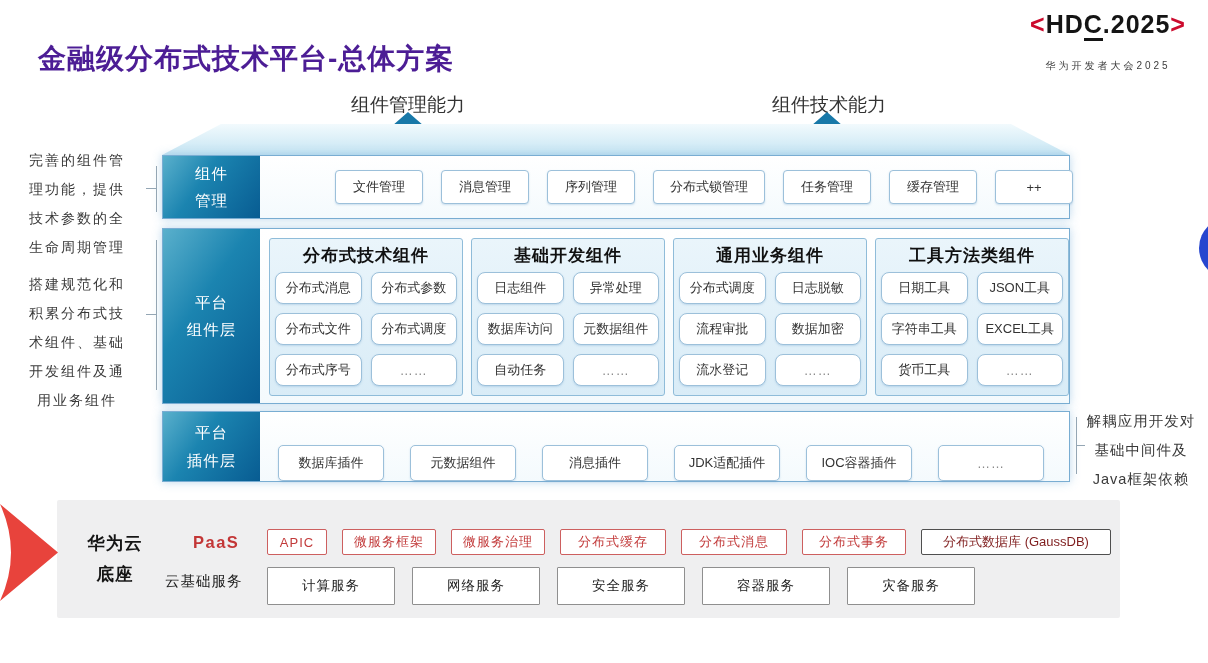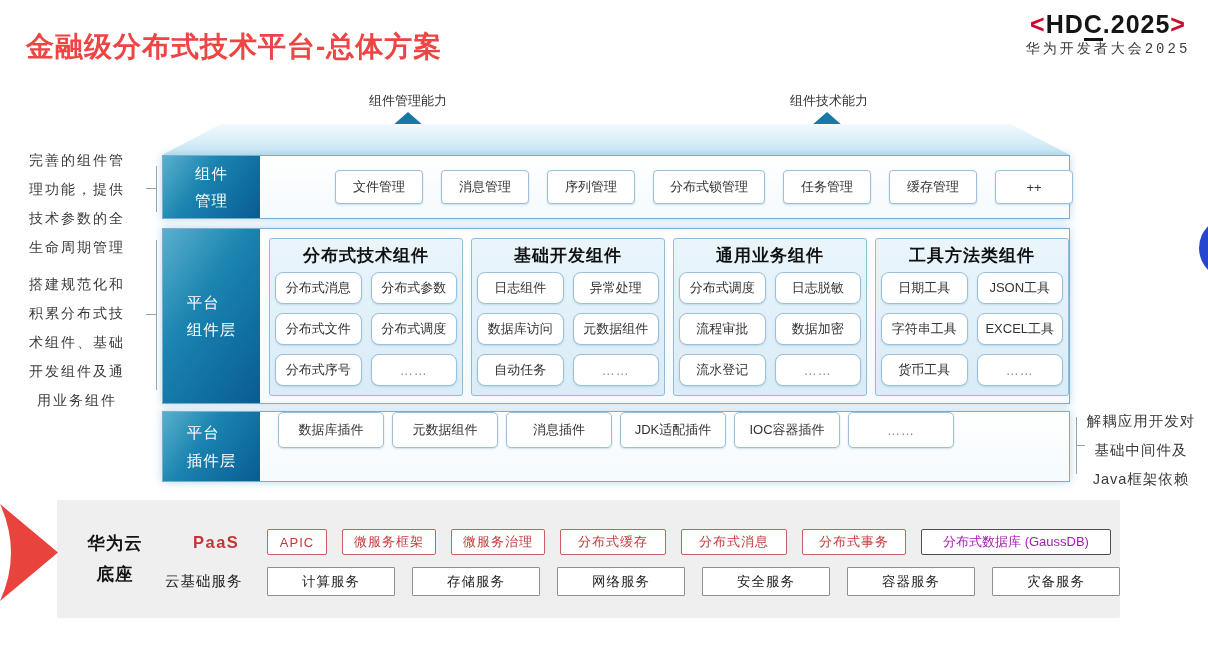--- a/index.html
+++ b/index.html
@@ -2,30 +2,30 @@
 <html><head>
 <meta charset="utf-8">
 <style>
   html,body{margin:0;padding:0;background:#fff;}
   #stage{
     position:relative;width:1208px;height:663px;overflow:hidden;background:#fff;
     font-family:"Liberation Sans","DejaVu Sans",sans-serif;
   }
   
   #page-title{
-    position:absolute;left:22px;top:24px;margin:4px;
-    font-size:28px;font-weight:bold;color:#ef4444;letter-spacing:1px;
+    position:absolute;left:22px;top:24px;margin:16px;
+    font-size:28px;font-weight:bold;color:#4c1d95;letter-spacing:1px;
   }
   #hdc-logo{position:absolute;left:1008px;top:10px;width:200px;text-align:center;}
   .logo-line{font-size:25px;font-weight:bold;color:#141414;letter-spacing:1px;white-space:nowrap;}
   .logo-bracket{color:#cc0a2d;font-weight:bold;}
   .logo-c{border-bottom:3px solid #141414;padding-bottom:0px;}
-  #logo-subtitle{margin-top:1px;font-size:14px;letter-spacing:3px;color:#3c3c3c;white-space:nowrap;font-family:Liberation Mono, monospace;}
-  
-  .cap-label{position:absolute;top:92px;width:140px;text-align:center;font-size:13px;color:#333;}
+  #logo-subtitle{margin-top:20px;font-size:10px;letter-spacing:3px;color:#3c3c3c;white-space:nowrap;}
+  
+  .cap-label{position:absolute;top:92px;width:140px;text-align:center;font-size:19px;color:#333;}
   .cap-arrow{
     position:absolute;top:112px;width:44px;height:46px;background:#1878a8;
     clip-path:polygon(50% 0,100% 42%,71% 42%,71% 100%,29% 100%,29% 42%,0 42%);
   }
   #roof-band{
     position:absolute;left:162px;top:124px;width:908px;height:31px;
     background:linear-gradient(180deg,#f2fafd 0%,#c6e5f3 100%);
     clip-path:polygon(6.5% 0,93.5% 0,100% 100%,0 100%);
   }
   
@@ -34,42 +34,42 @@
     background:linear-gradient(180deg,#ffffff,#f4fafd);
     border:1px solid #79add2;box-shadow:0 0 9px rgba(110,170,215,.45);
     box-sizing:border-box;
   }
   #row-mgmt{top:155px;height:64px;}
   #row-comp{top:228px;height:176px;}
   #row-plug{top:411px;height:71px;}
   .row-label{
     position:absolute;left:0;top:0;bottom:0;width:97px;
     background:linear-gradient(125deg,#5ab0cc 0%,#1b84b0 40%,#085c92 100%);
-    color:#fff;display:flex;align-items:center;justify-content:center;text-align:left;
+    color:#fff;display:flex;align-items:center;justify-content:center;text-align:center;
     font-size:15.5px;line-height:1.75;white-space:pre-line;letter-spacing:1px;
   }
   .box{
     border:1px solid #9cc0da;background:#fff;border-radius:4px;box-sizing:border-box;
     display:flex;align-items:center;justify-content:center;
     font-size:13px;color:#333;box-shadow:0 1px 2px rgba(120,170,210,.35);white-space:nowrap;
   }
   .dots{color:#8a8a8a;letter-spacing:1px;}
   #mgmt-items{position:absolute;left:132px;top:0;bottom:0;display:flex;align-items:center;gap:18px;padding-left:40px;}
   .mgmt-box{height:34px;}
   .w88{width:88px}.w112{width:112px}.w78{width:78px}
   #comp-groups{position:absolute;left:106px;top:9px;display:flex;gap:8px;}
   .group{
     width:194px;height:158px;box-sizing:border-box;border:1px solid #8fbcd9;border-radius:3px;
     background:linear-gradient(180deg,#eaf5fb 0%,#d9ecf7 100%);
   }
   .group-title{height:32px;display:flex;align-items:center;justify-content:center;
     font-weight:bold;font-size:17px;color:#101010;letter-spacing:1px;}
   .group-grid{display:grid;grid-template-columns:1fr 1fr;gap:9px;padding:1px 5px 6px;}
   .group-grid .box{height:32px;border-radius:8px;}
-  #plug-items{position:absolute;left:115px;top:0;bottom:0;display:flex;align-items:flex-start;gap:8px;}
+  #plug-items{position:absolute;left:115px;top:0;bottom:0;display:flex;align-items:flex-end;gap:26px;}
   .plug-box{width:106px;height:36px;border-radius:5px;}
   
   .note{position:absolute;text-align:center;color:#3a3a3a;font-size:14px;line-height:29px;letter-spacing:2px;}
   #note-left-top{left:22px;top:146px;width:110px;}
   #note-left-bottom{left:22px;top:270px;width:110px;}
   #note-right{left:1082px;top:407px;width:118px;font-size:14.5px;letter-spacing:1px;}
   .vline{position:absolute;width:1px;background:#94a6b4;}
   .tick{position:absolute;height:1px;background:#94a6b4;}
   
   #foundation{
@@ -84,23 +84,23 @@
   #paas-label{position:absolute;left:136px;top:33px;width:62px;font-size:16.5px;font-weight:bold;color:#c33636;letter-spacing:1.5px;}
   #cloud-label{position:absolute;left:108px;top:72px;width:92px;font-size:14.5px;color:#1c1c1c;letter-spacing:1px;}
   .fd-row{position:absolute;left:210px;display:flex;gap:15px;}
   #paas-row{top:29px;}
   #iaas-row{top:67px;gap:17px;}
   .paas-box{
     height:26px;border:1px solid #cd5f5f;color:#c23a3a;background:#fff;border-radius:2px;
     display:flex;align-items:center;justify-content:center;font-size:13px;box-sizing:border-box;white-space:nowrap;letter-spacing:1px;
   }
   .pw60{width:60px}.pw94{width:94px}.pw104{width:104px}.pw106{width:106px}
-  .gauss-box{width:190px;border:1px solid #4f4f4f;color:#a21caf;letter-spacing:0;}
+  .gauss-box{width:190px;border:1px solid #4f4f4f;color:#7f1d1d;letter-spacing:0;}
   .iaas-box{
-    width:128px;height:29px;border:1px solid #8f8f8f;color:#1d1d1d;background:#fff;border-radius:1px;
+    width:128px;height:38px;border:1px solid #8f8f8f;color:#1d1d1d;background:#fff;border-radius:1px;
     display:flex;align-items:center;justify-content:center;font-size:13.5px;box-sizing:border-box;letter-spacing:1px;
   }
   
   #red-arrow{position:absolute;left:0;top:504px;}
   #blue-circle{position:absolute;left:1199px;top:215px;width:72px;height:66px;border-radius:50%;background:#2746cf;}
 </style>
 </head>
 <body>
 
 <div id="stage">
@@ -223,21 +223,20 @@
       <div class="paas-box pw94">微服务框架</div>
       <div class="paas-box pw94">微服务治理</div>
       <div class="paas-box pw106">分布式缓存</div>
       <div class="paas-box pw106">分布式消息</div>
       <div class="paas-box pw104">分布式事务</div>
       <div class="paas-box gauss-box">分布式数据库 (GaussDB)</div>
     </div>
 
     <div class="fd-row" id="iaas-row">
       <div class="iaas-box">计算服务</div>
-      <div class="iaas-box">存储服务</div>
       <div class="iaas-box">网络服务</div>
       <div class="iaas-box">安全服务</div>
       <div class="iaas-box">容器服务</div>
       <div class="iaas-box">灾备服务</div>
     </div>
   </div>
 
   <svg id="red-arrow" width="58" height="97" viewBox="0 0 58 97">
     <path d="M0 0 L58 48.5 L0 97 Q22 48.5 0 0 Z" fill="#e8433c"></path>
   </svg>

